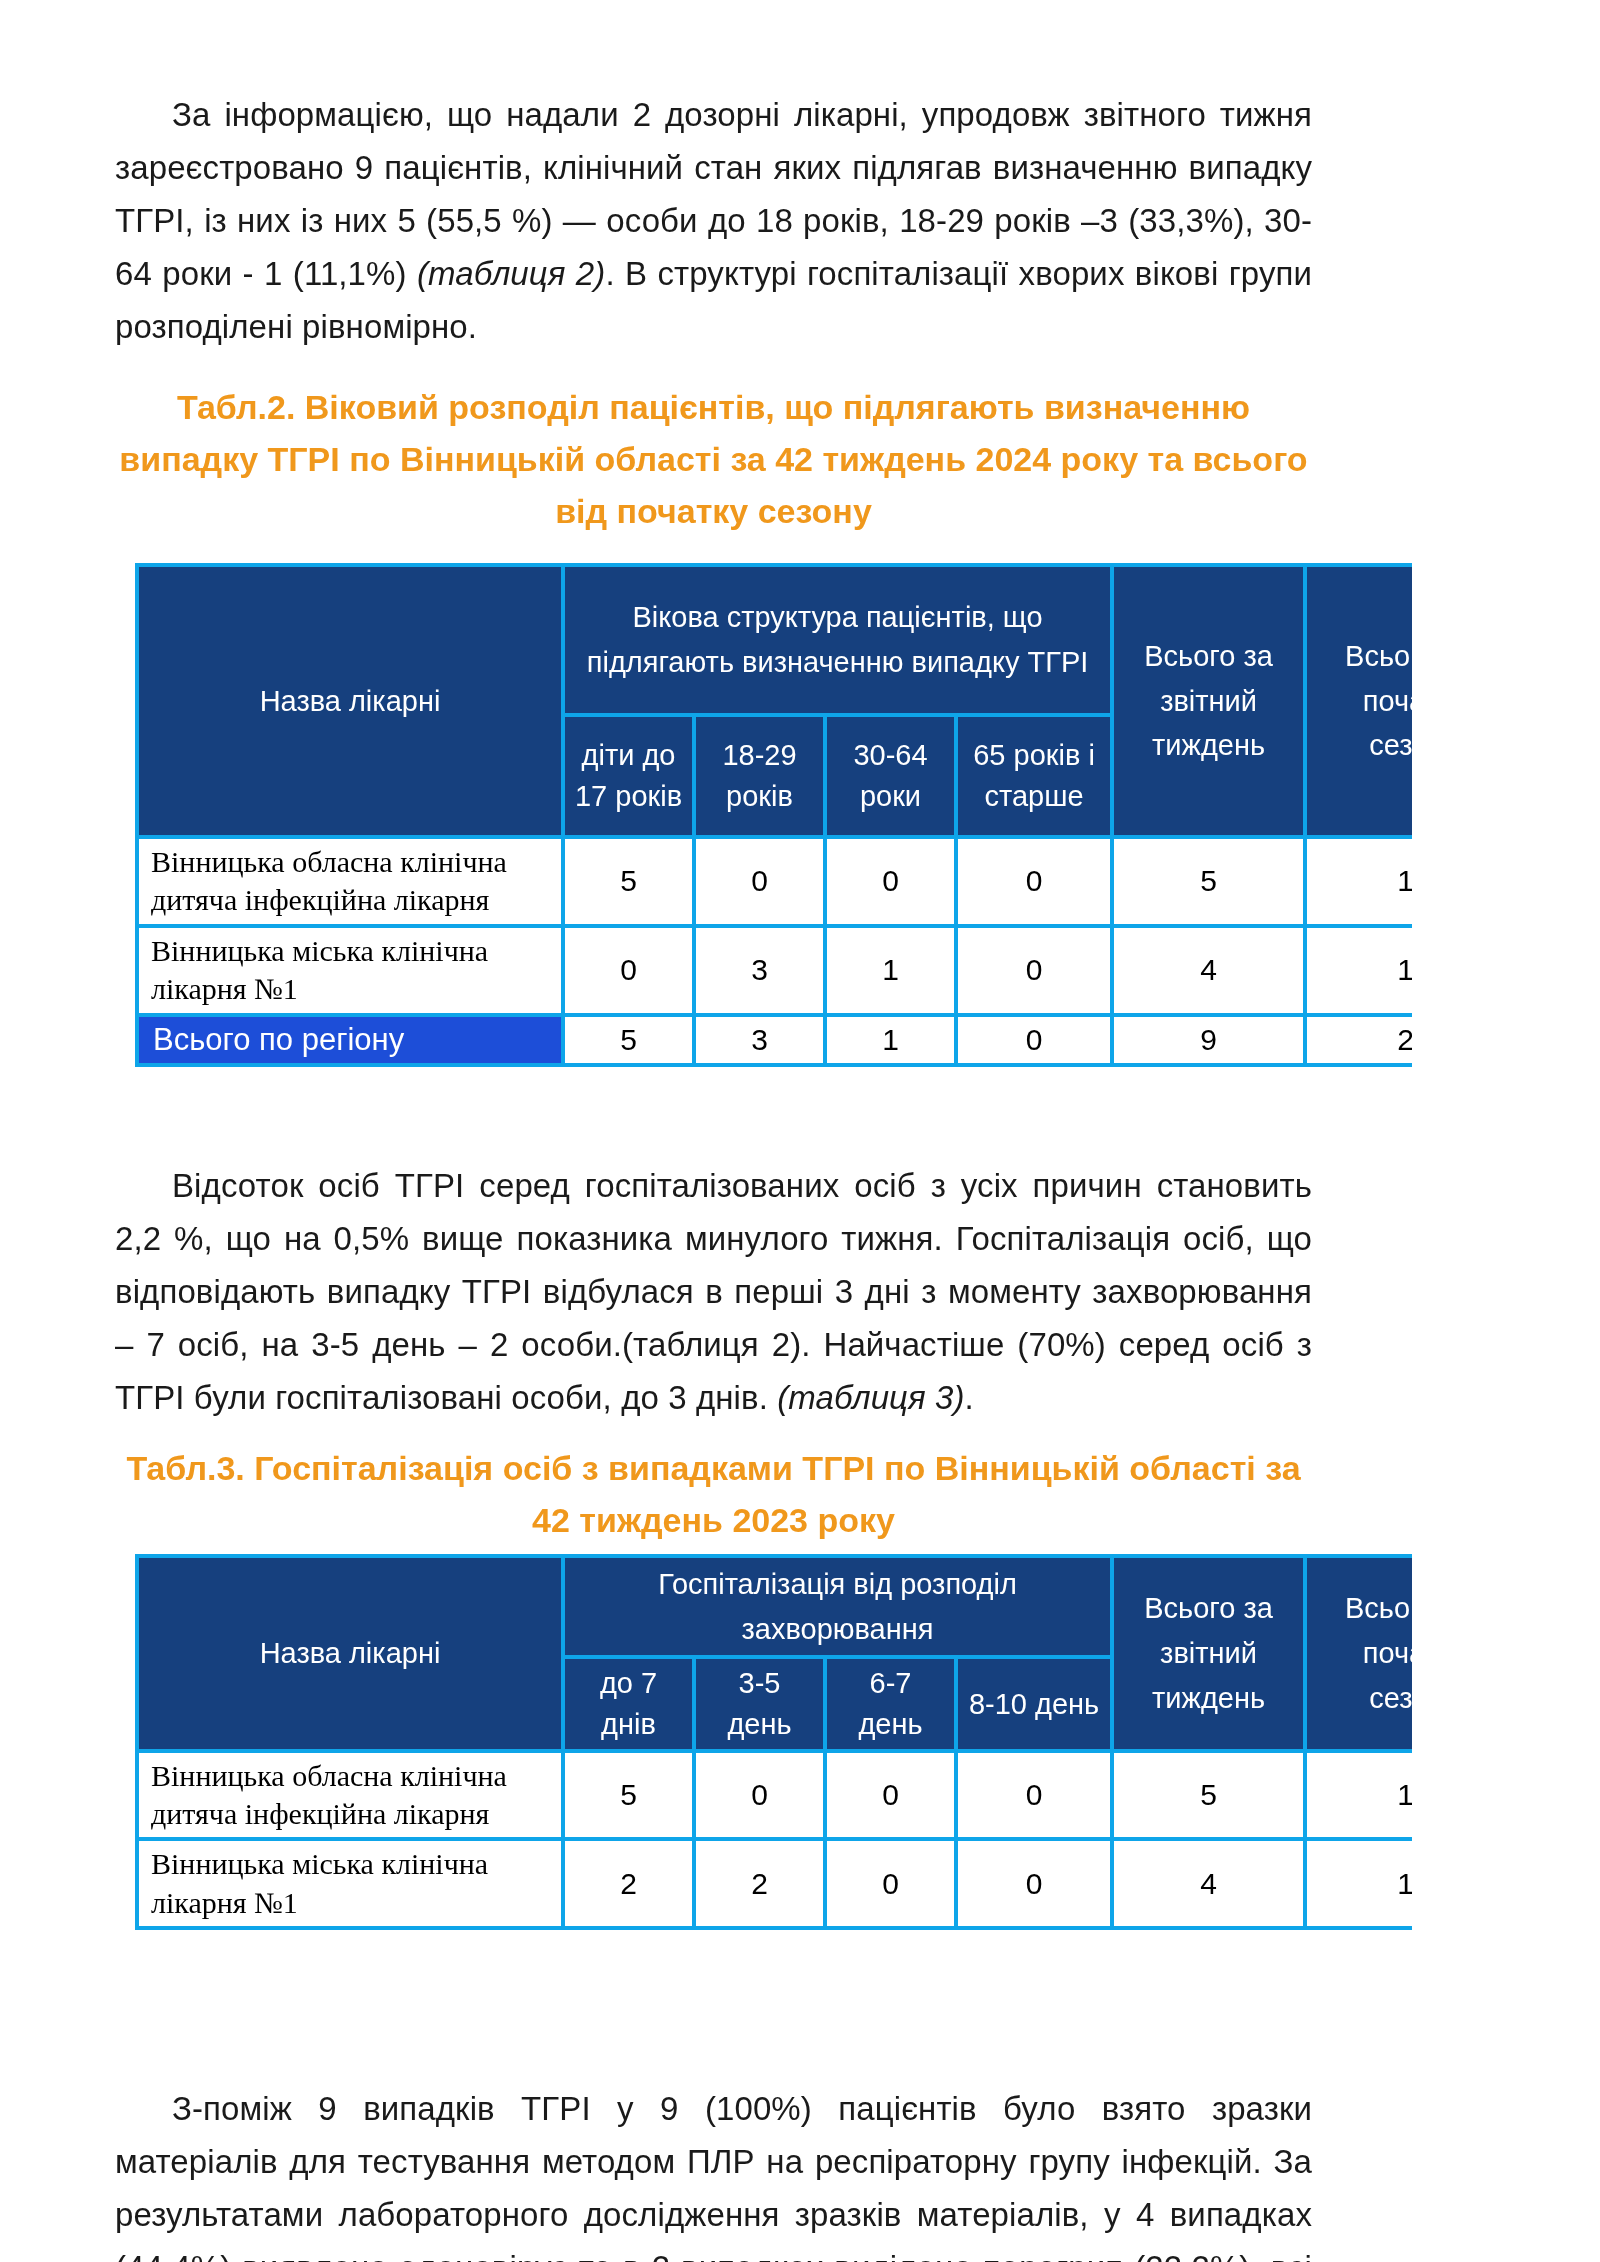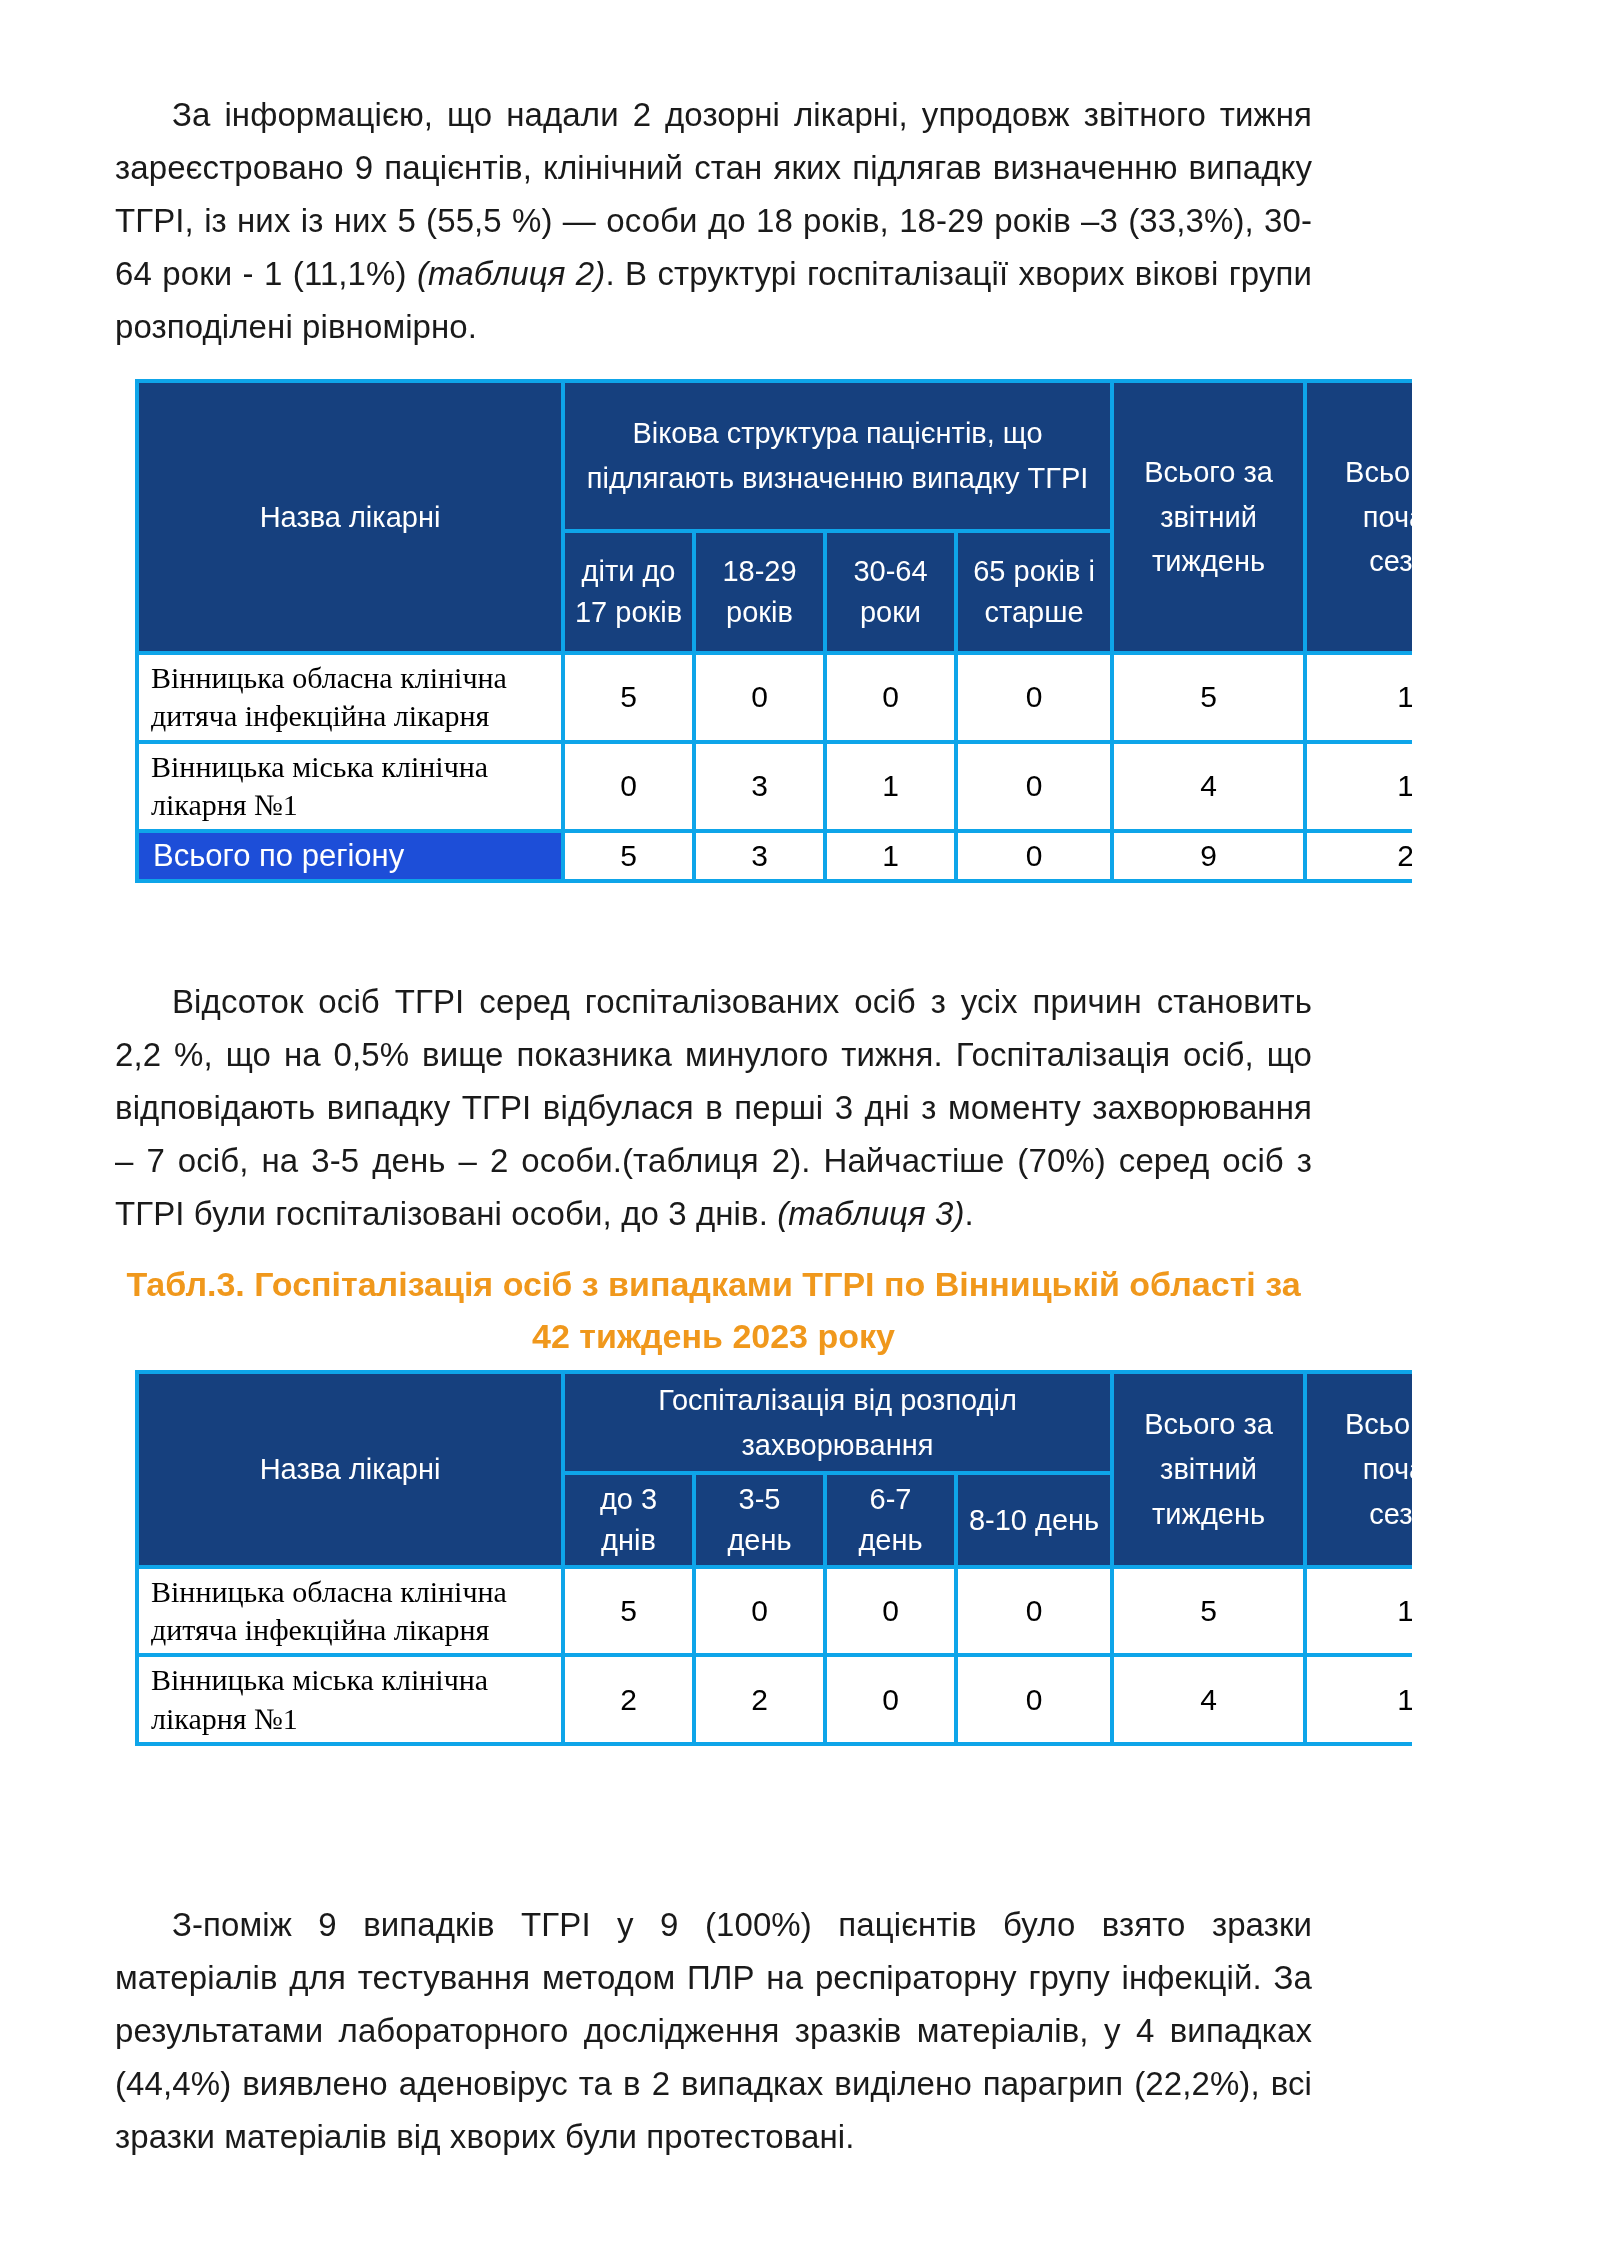--- a/index.html
+++ b/index.html
@@ -88,20 +88,21 @@
   table.t3 { margin-top: 8px; }
   .last-paragraph { margin-top: 152px; }
 </style>
 </head>
 <body>
 
 <div class="page">
 
   <p class="body-text"><span>За інформацією, що надали 2 дозорні лікарні, упродовж звітного тижня зареєстровано 9 пацієнтів, клінічний стан яких підлягав визначенню випадку ТГРІ, із них із них 5 (55,5 %) — особи до 18 років, 18-29 років –3 (33,3%), 30-64 роки - 1 (11,1%) </span><span class="italic">(таблиця 2)</span><span>. В структурі госпіталізації хворих вікові групи розподілені рівномірно.</span></p>
 
+  <h2 class="table-title">Табл.2. Віковий розподіл пацієнтів, що підлягають визначенню випадку ТГРІ по Вінницькій області за 42 тиждень 2024 року та всього від початку сезону</h2>
 
   <table class="report-table t2">
     <colgroup>
       <col style="width:426px">
         <col style="width:131px">
         <col style="width:131px">
         <col style="width:131px">
         <col style="width:156px">
         <col style="width:193px">
         <col style="width:218px">
@@ -166,21 +167,21 @@
         <col style="width:218px">
     </colgroup>
     <thead>
       <tr class="group-row">
         <th rowspan="2">Назва лікарні</th>
         <th colspan="4" class="group-head">Госпіталізація від розподіл захворювання</th>
         <th rowspan="2">Всього за звітний тиждень</th>
         <th rowspan="2">Всього від початку сезону</th>
       </tr>
       <tr class="sub-row">
-        <th>до 3 днів</th>
+        <th>до 7 днів</th>
         <th>3-5 день</th>
         <th>6-7 день</th>
         <th>8-10 день</th>
       </tr>
     </thead>
     <tbody>
       <tr class="data-row">
         <td class="name-cell">Вінницька обласна клінічна дитяча інфекційна лікарня</td>
         <td class="num">5</td>
         <td class="num">0</td>

